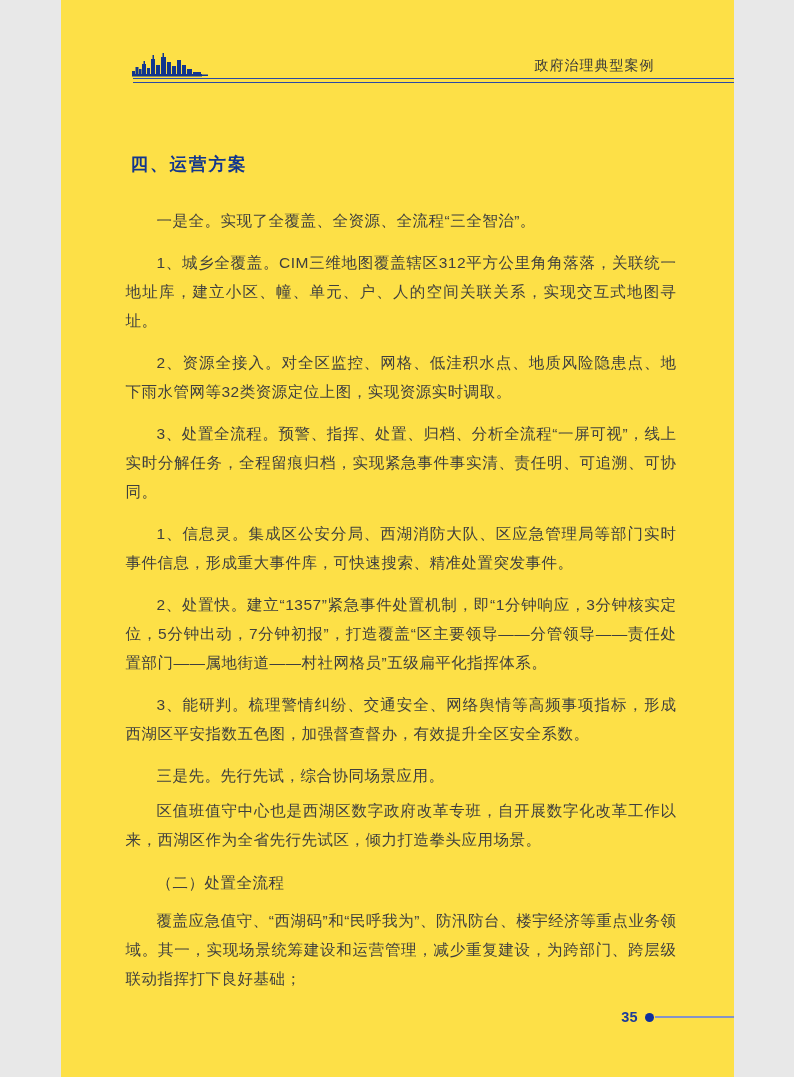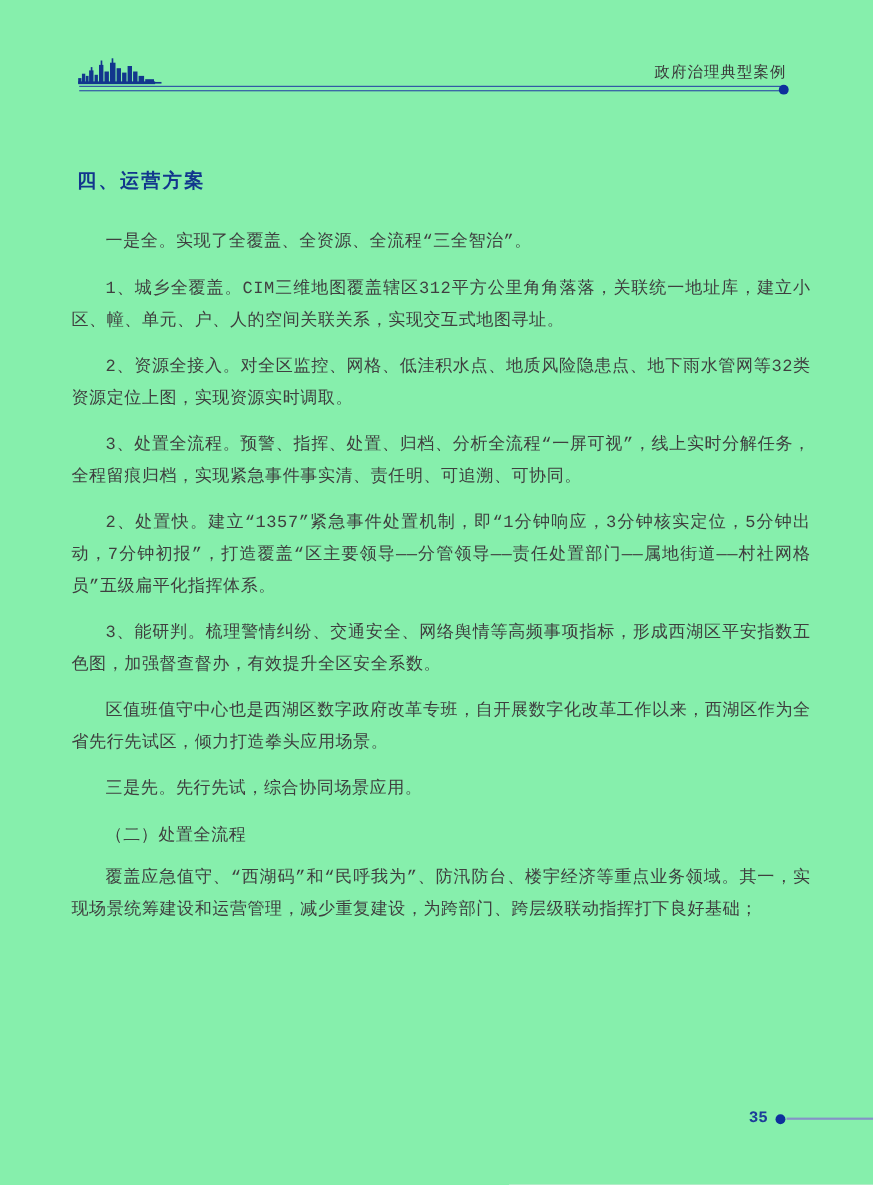--- a/index.html
+++ b/index.html
@@ -1,21 +1,21 @@
 <!DOCTYPE html>
 <html><head>
 <meta charset="utf-8">
 <style>
   html,body{margin:0;padding:0;background:#e8e8e8;}
   .page{
     position:relative;
-    width:794px;height:1077px;
+    width:673px;height:1077px;
     margin:0 auto;
-    background:#86efac;
-    font-family:Liberation Mono, monospace;
+    background:#fde047;
+    font-family:Liberation Sans, sans-serif;
     overflow:hidden;
   }
   
   .page-header{position:absolute;left:0;top:0;width:100%;height:92px;}
   .logo{position:absolute;left:71px;top:52px;width:76px;height:26px;}
   .logo svg{display:block;width:100%;height:100%;}
   .header-title{
     position:absolute;right:79px;top:57px;
     font-size:14px;color:#3a3a3a;letter-spacing:1px;
   }
@@ -93,24 +93,25 @@
     <div class="header-rule-dot"></div>
   </div>
 
   <div class="content">
     <div class="section-title">四、运营方案</div>
 
     <p class="para">一是全。实现了全覆盖、全资源、全流程“三全智治”。</p>
     <p class="para">1、城乡全覆盖。CIM三维地图覆盖辖区312平方公里角角落落，关联统一地址库，建立小区、幢、单元、户、人的空间关联关系，实现交互式地图寻址。</p>
     <p class="para">2、资源全接入。对全区监控、网格、低洼积水点、地质风险隐患点、地下雨水管网等32类资源定位上图，实现资源实时调取。</p>
     <p class="para">3、处置全流程。预警、指挥、处置、归档、分析全流程“一屏可视”，线上实时分解任务，全程留痕归档，实现紧急事件事实清、责任明、可追溯、可协同。</p>
+    <p class="para">1、信息灵。集成区公安分局、西湖消防大队、区应急管理局等部门实时事件信息，形成重大事件库，可快速搜索、精准处置突发事件。</p>
     <p class="para">2、处置快。建立“1357”紧急事件处置机制，即“1分钟响应，3分钟核实定位，5分钟出动，7分钟初报”，打造覆盖“区主要领导——分管领导——责任处置部门——属地街道——村社网格员”五级扁平化指挥体系。</p>
     <p class="para">3、能研判。梳理警情纠纷、交通安全、网络舆情等高频事项指标，形成西湖区平安指数五色图，加强督查督办，有效提升全区安全系数。</p>
+    <p class="para tight">三是先。先行先试，综合协同场景应用。</p>
     <p class="para">区值班值守中心也是西湖区数字政府改革专班，自开展数字化改革工作以来，西湖区作为全省先行先试区，倾力打造拳头应用场景。</p>
-    <p class="para tight">三是先。先行先试，综合协同场景应用。</p>
     <p class="para subheading">（二）处置全流程</p>
     <p class="para">覆盖应急值守、“西湖码”和“民呼我为”、防汛防台、楼宇经济等重点业务领域。其一，实现场景统筹建设和运营管理，减少重复建设，为跨部门、跨层级联动指挥打下良好基础；</p>
   </div>
 
   <div class="page-footer">
     <span class="page-number">35</span>
     <span class="footer-dot"></span>
     <span class="footer-rule"></span>
   </div>
 

